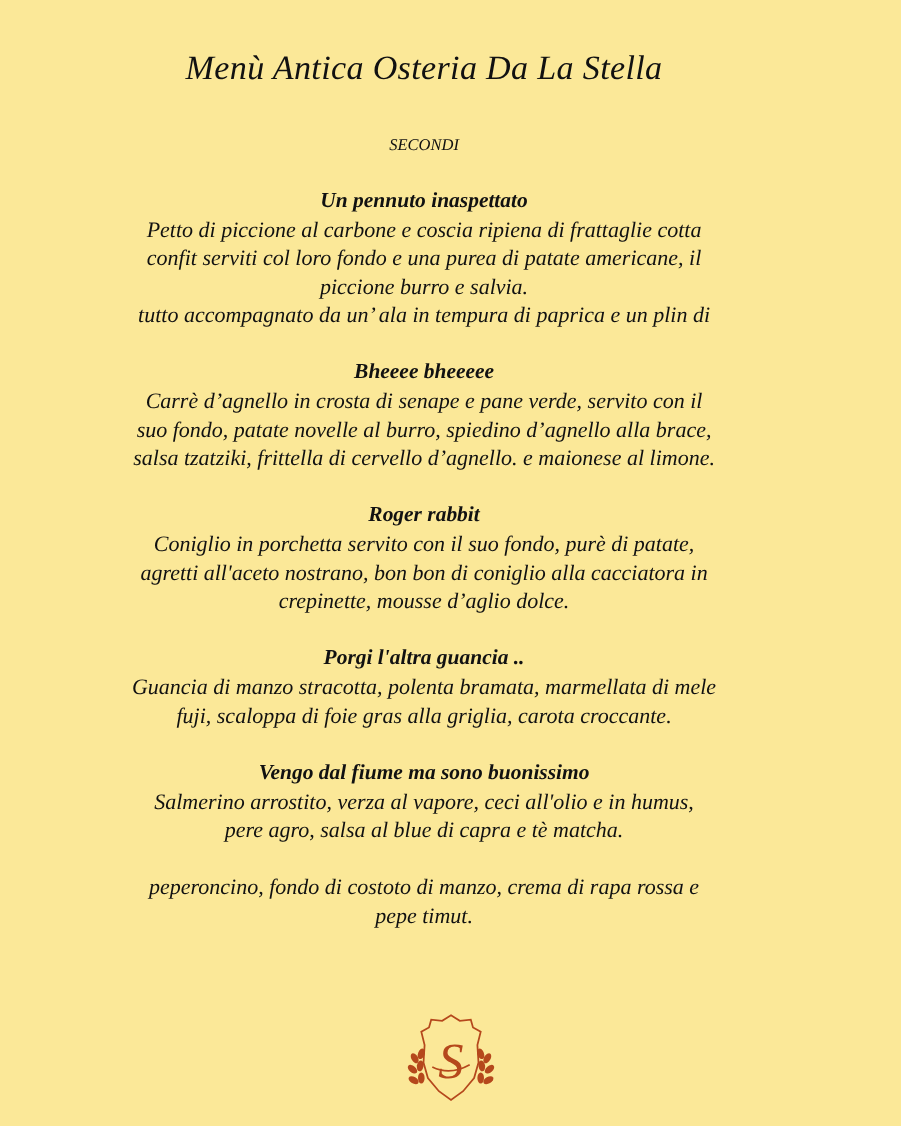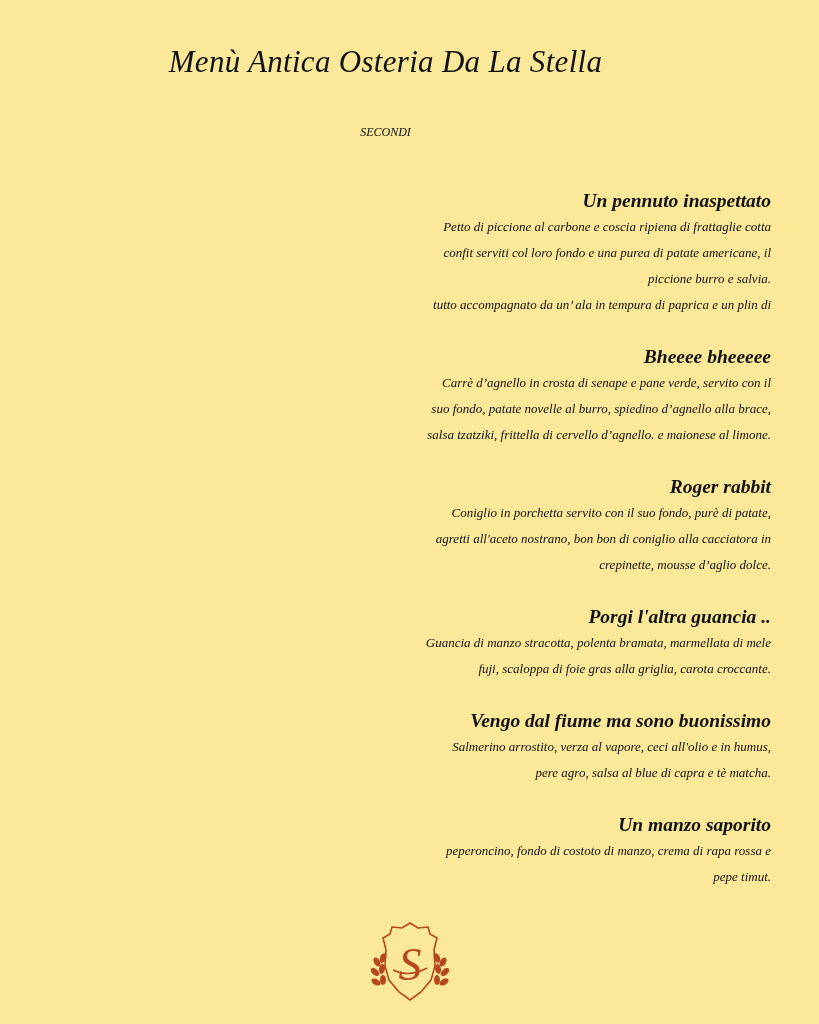--- a/index.html
+++ b/index.html
@@ -9,26 +9,26 @@
     font-family: "Liberation Serif", "DejaVu Serif", serif;
     color: #111;
   }
   .page { position: relative; width: 771px; height: 1024px; text-align: center; }
   .title {
     position: absolute; top: 42px; left: 0; width: 100%;
     font-style: italic; font-size: 31px; line-height: 40px; letter-spacing: 0.3px;
   }
   .section {
     position: absolute; top: 119px; left: 0; width: 100%;
-    font-style: italic; font-size: 12px; line-height: 26px;
+    font-style: italic; font-size: 15px; line-height: 26px;
   }
-  .dishes { position: absolute; top: 188px; left: 0; width: 100%; text-align: right; }
+  .dishes { position: absolute; top: 170px; left: 0; width: 100%; }
   .dish { margin: 0 auto 26px auto; }
   .dish-name { font-style: italic; font-weight: bold; font-size: 19.5px; line-height: 26px; }
-  .dish-desc { font-style: italic; font-size: 13px; line-height: 26px; }
+  .dish-desc { font-style: italic; font-size: 20px; line-height: 26px; }
   .dish-desc .ln { display: block; white-space: nowrap; }
   .logo { position: absolute; left: 369px; top: 920px; width: 82px; height: 84px; }
 </style>
 </head>
 <body>
 
 <div class="page">
   <div class="title">Menù Antica Osteria Da La Stella</div>
   <div class="section">SECONDI</div>
 
@@ -66,21 +66,20 @@
       </div>
     </div>
     <div class="dish">
       <div class="dish-name">Vengo dal fiume ma sono buonissimo</div>
       <div class="dish-desc">
         <span class="ln">Salmerino arrostito, verza al vapore, ceci all'olio e in humus,</span>
         <span class="ln">pere agro, salsa al blue di capra e tè matcha.</span>
       </div>
     </div>
     <div class="dish">
-      <div class="dish-name">Un manzo saporito</div>
       <div class="dish-desc">
         <span class="ln">peperoncino, fondo di costoto di manzo, crema di rapa rossa e</span>
         <span class="ln">pepe timut.</span>
       </div>
     </div>
   </div>
 
   <div class="logo">
     <svg width="82" height="84" viewBox="0 0 82 84" xmlns="http://www.w3.org/2000/svg">
       <path d="M41 3 L49 8 L59 7 L61 14 L68 18 L65 30 L66 46 L62 60 L52 72 L41 80 L30 72 L20 60 L16 46 L17 30 L14 18 L21 14 L23 7 L33 8 Z" fill="none" stroke="#b5481c" stroke-width="1.6"></path>

